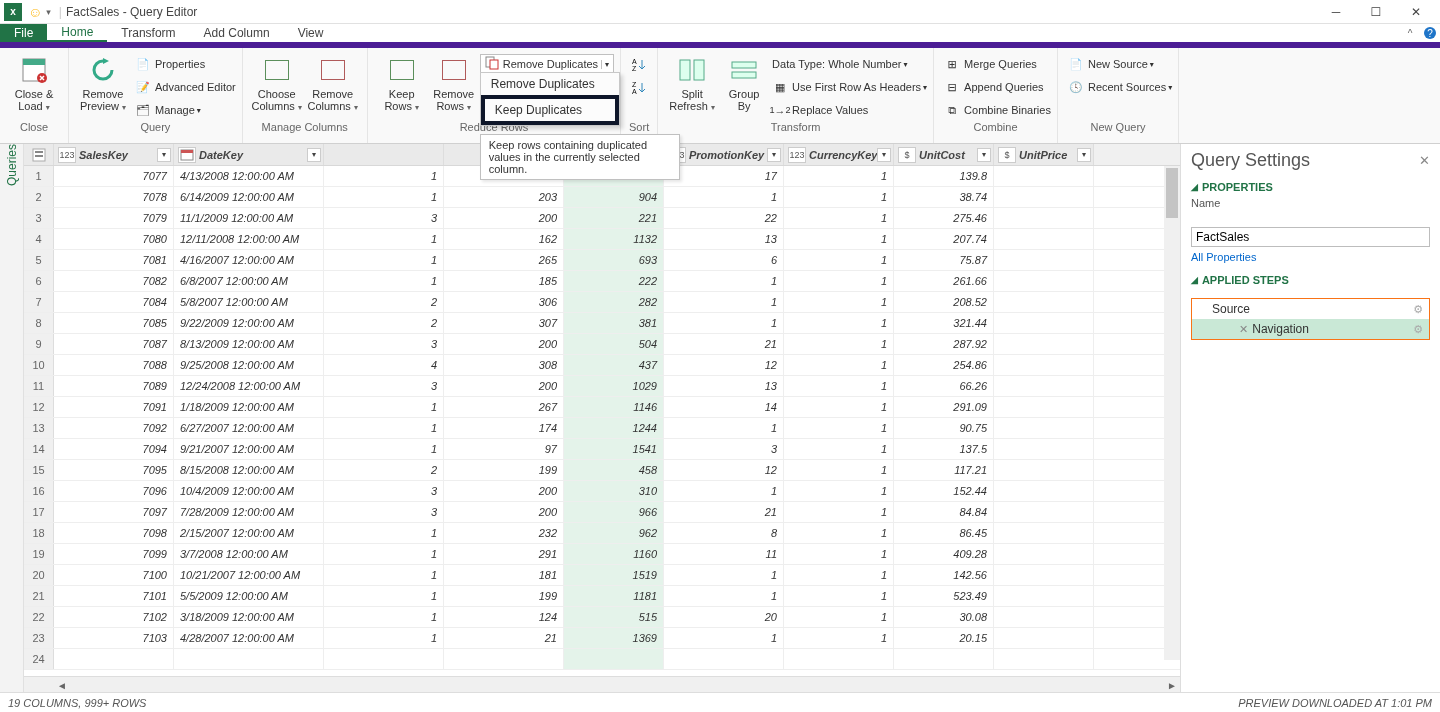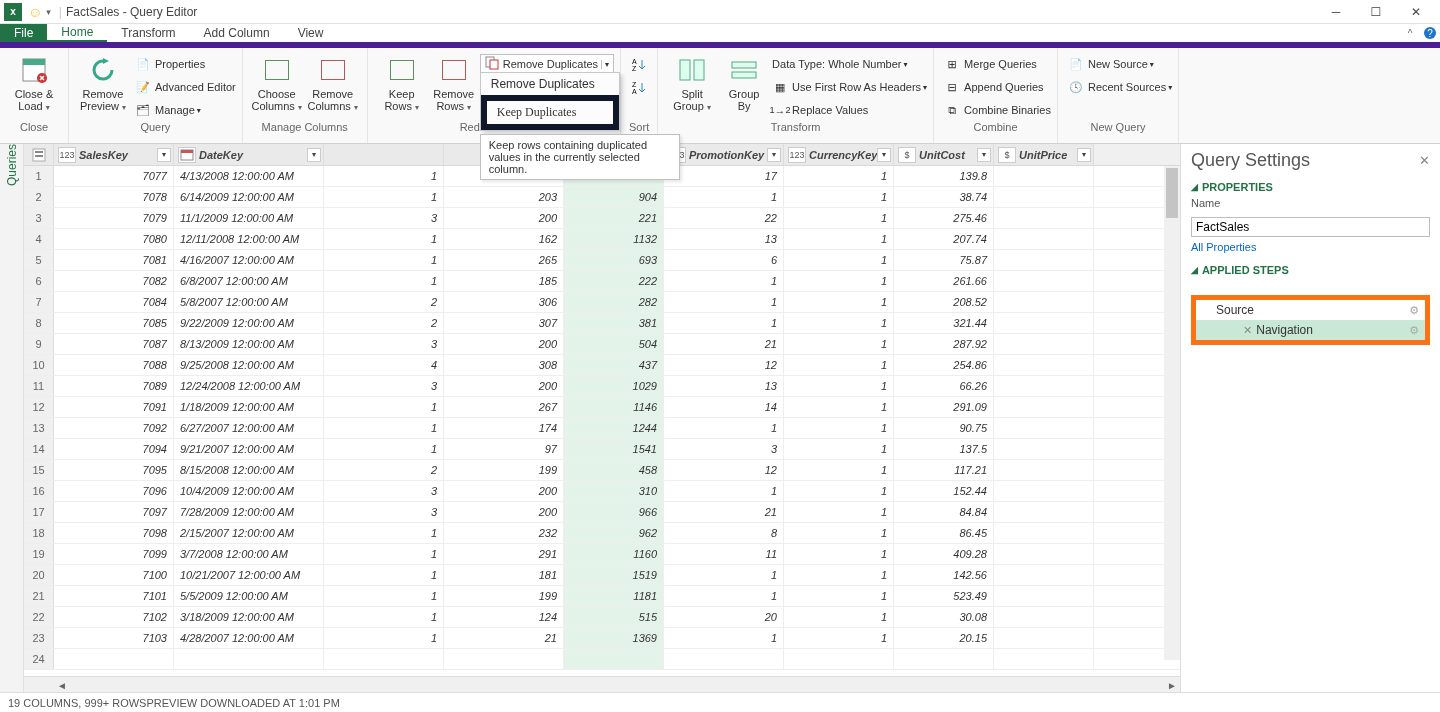--- a/index.html
+++ b/index.html
@@ -38,21 +38,21 @@
 .small-btn .icon { width:16px; height:16px; margin-right:4px; display:flex;align-items:center;justify-content:center;}
 .small-btn .drop { font-size:8px; margin-left:2px;}
 
 
 .dropdown-container { position:relative; }
 .dd-trigger { display:flex; align-items:center; border:1px solid #c0c0c0; background:#fff; height:20px; padding:0 4px; font-size:11px; margin-top:4px; margin-left:2px;}
 .dd-trigger .icon{width:16px;height:16px;margin-right:2px;}
 .dd-trigger .drop { border-left:1px solid #c0c0c0; padding-left:3px; margin-left:3px; font-size:8px;}
 .dropdown-menu { position:absolute; top:22px; left:2px; background:#fcfcfc; border:1px solid #c8c8c8; box-shadow: 3px 3px 4px rgba(0,0,0,0.15); width:140px; z-index:20;}
 .dd-item { padding:4px 10px; font-size:12px; color:#333;}
-.dd-item.hl { border:6px solid #0f172a;font-family:Liberation Serif, serif; }
+.dd-item.hl { border:4px solid #0f172a; }
 .tooltip { position:absolute; top:84px; left:2px; background:#fff; border:1px solid #c0c0c0; padding:4px 8px; font-size:11px; width:200px; z-index:25; box-shadow: 2px 2px 3px rgba(0,0,0,0.1);}
 
 .icon-box { border:1.5px solid #5b8f5b; width:24px; height:20px; position:relative;}
 .icon-box.red { border-color:#b05a5a;}
 
 
 .main { display:flex; height: calc(712px - 24px - 24px - 96px - 20px); }
 .queries-tab { width:24px; background:#f3f3f3; border-right:1px solid #e0e0e0; display:flex; align-items:flex-start; justify-content:center;}
 .queries-tab .v { writing-mode: vertical-rl; transform: rotate(180deg); font-size:12px; color:#217346; padding-top:8px;}
 
@@ -80,30 +80,30 @@
 .vscroll { position:absolute; right:0; top:0; width:16px; bottom:16px; background:#f0f0f0;}
 .vscroll .thumb { position:absolute; left:2px; right:2px; top:2px; height:50px; background:#c4c4c4;}
 
 
 .rpanel { width:260px; border-left:1px solid #ddd; background:#fff; padding: 6px 10px;}
 .rpanel h1 { font-size:18px; font-weight:400; color:#555; display:flex; justify-content:space-between; align-items:center;}
 .rpanel h1 .x { font-size:13px; color:#888;}
 .rpanel .sec-h { font-size:11px; font-weight:700; color:#217346; margin-top:10px; display:flex;align-items:center;}
 .rpanel .sec-h .tri { font-size:9px; margin-right:4px;}
 .rpanel .fld-l { font-size:11px; color:#555; margin-top:4px;}
-.rpanel .fld-i { width:100%; border:1px solid #bdbdbd; padding:2px 4px; font-size:12px; margin-top:8px;}
+.rpanel .fld-i { width:100%; border:1px solid #bdbdbd; padding:2px 4px; font-size:12px; margin-top:18px;}
 .rpanel .link { color:#0066cc; font-size:11px; margin-top:4px; display:inline-block;}
-.steps { border:5px solid #f97316; margin-top:19px;}
+.steps { border:1px solid #f97316; margin-top:12px;}
 .step { padding:3px 6px; font-size:12px; display:flex; align-items:center; justify-content:space-between;}
 .step.sel { background:#c9e8d6;padding-left:47px;}
 .step .gear { color:#aaa; font-size:11px;}
 .step .del { color:#888; margin-right:4px; font-size:11px;}
 
 
-.status { height:20px; background:#fff; border-top:1px solid #ddd; display:flex; align-items:center; padding:0 8px; font-size:11px; color:#555; }
+.status { height:20px; background:#fff; border-top:1px solid #ddd; display:flex; align-items:center; padding:0 8px; font-size:11px; color:#555; justify-content:space-between;font-style:italic;}
 
 svg { display:block;}
 </style>
 </head>
 <body>
 
 <div class="titlebar">
   <div class="app-icon">x</div>
   <span class="smiley">☺</span>
   <span class="qdrop">▾</span>
@@ -268,21 +268,21 @@
   <div class="rgroup">
     <div class="body">
       <div class="big-btn">
         <div class="icon">
             <svg width="28" height="24">
               <rect x="2" y="2" width="10" height="20" fill="#dfe" stroke="#5a8"></rect>
               <rect x="16" y="2" width="10" height="20" fill="#dfe" stroke="#5a8"></rect>
             </svg>
           </div>
         <div class="lbl"><span style="white-space:pre-line;">Split
-Group</span> <span class="drop">▾</span></div>
+Refresh</span> <span class="drop">▾</span></div>
       </div>
       <div class="big-btn" style="width:48px;">
         <div class="icon">
             <svg width="28" height="20">
               <rect x="2" y="2" width="24" height="6" fill="#dfe" stroke="#5a8"></rect>
               <rect x="2" y="12" width="24" height="6" fill="#dfe" stroke="#5a8"></rect>
             </svg>
           </div>
         <div class="lbl" style="white-space:pre-line;">Group
 By</div>

